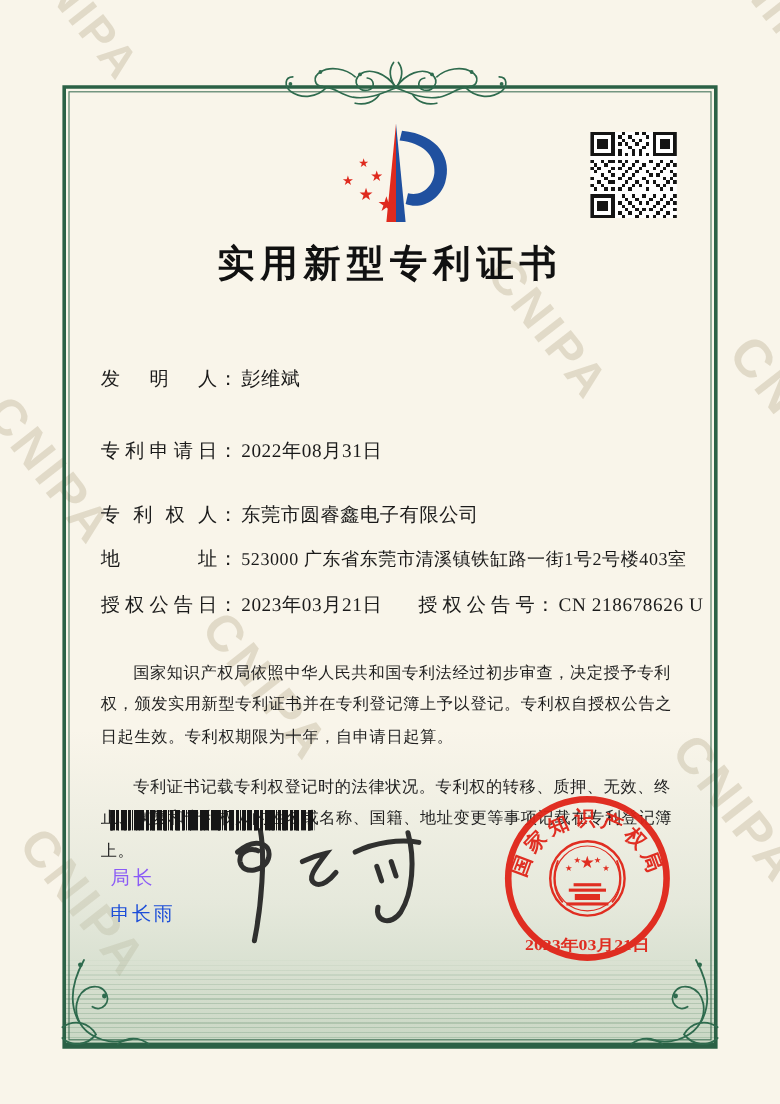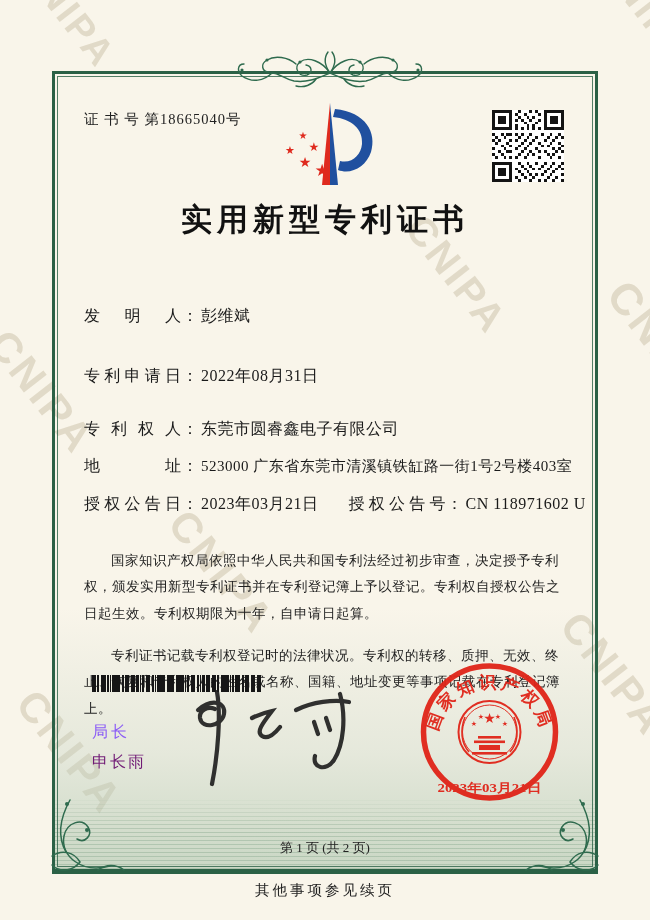--- a/index.html
+++ b/index.html
@@ -42,21 +42,21 @@
     letter-spacing:.5px;color:#1f1f1f;}
   
   .barcode{position:absolute;left:92px;top:675px;width:170px;height:17px;z-index:5;
     background-image:
       repeating-linear-gradient(90deg,#161616 0 2px,transparent 2px 5px),
       repeating-linear-gradient(90deg,#161616 0 1px,transparent 1px 3px),
       repeating-linear-gradient(90deg,#161616 0 3px,transparent 3px 11px);}
   .signer-title{position:absolute;left:92px;top:722px;z-index:5;
     font-family:"Liberation Sans","DejaVu Sans",sans-serif;font-size:16px;letter-spacing:3px;color:#8b5cf6;}
   .signer-name{position:absolute;left:92px;top:752px;z-index:5;
-    font-family:"Liberation Sans","DejaVu Sans",sans-serif;font-size:16px;letter-spacing:2px;color:#701a75;}
+    font-family:"Liberation Sans","DejaVu Sans",sans-serif;font-size:16px;letter-spacing:2px;color:#1d4ed8;}
   .signature{position:absolute;left:168px;top:680px;z-index:6;}
   .seal{position:absolute;left:417px;top:659px;z-index:6;opacity:.95;}
   .page-number{position:absolute;left:0;right:0;top:839px;z-index:5;text-align:center;font-size:13px;color:#222;}
   .footer-note{position:absolute;left:0;right:0;top:881px;z-index:5;text-align:center;
     font-size:14.5px;letter-spacing:3px;color:#222;}
 </style>
 </head>
 <body>
 
 <div class="page">
@@ -106,21 +106,20 @@
     <g fill="none" stroke="#2f6b4e" stroke-width="1.5" stroke-linecap="round" transform="translate(88,0) scale(-1,1)">
       <path d="M70 72 C42 80 20 62 24 42 C27 28 42 24 48 33 C53 41 45 50 37 45"></path>
       <path d="M30 6 C20 24 17 42 26 58"></path>
       <path d="M12 62 C22 55 34 58 40 68 C33 77 20 79 12 71"></path>
       <path d="M58 76 C66 70 76 70 84 76"></path>
       <circle cx="47" cy="36" r="2" fill="#2f6b4e" stroke="none"></circle>
       <circle cx="27" cy="10" r="2" fill="#2f6b4e" stroke="none"></circle>
     </g>
   </svg>
 
-  <div class="cert-no">证 书 号 第18665040号</div>
 
   <svg class="logo" width="128" height="100" viewBox="0 0 128 100">
     <path d="M67 12 C98 15 109 36 103 55 C98 70 83 78 70 73 L72 64 C84 67 93 58 94 47 C95 32 84 22 65 20 Z" fill="#20509f"></path>
     <polygon points="62,6 54,88 62,88" fill="#df2a1e"></polygon>
     <polygon points="62,6 62,88 70,88" fill="#20509f"></polygon>
     <g fill="#df2a1e" font-family="'DejaVu Sans',sans-serif" text-anchor="middle">
       <text x="35" y="42" font-size="10">★</text>
       <text x="22" y="57" font-size="11">★</text>
       <text x="46" y="54" font-size="12">★</text>
       <text x="37" y="70" font-size="14">★</text>
@@ -153,21 +152,21 @@
   <div class="frow" style="top:366px;">
     <span class="flabel">专利申请日</span><span class="fcolon">：</span><span class="fvalue">2022年08月31日</span>
   </div>
   <div class="frow" style="top:419px;">
     <span class="flabel">专利权人</span><span class="fcolon">：</span><span class="fvalue">东莞市圆睿鑫电子有限公司</span>
   </div>
   <div class="frow" style="top:456px;">
     <span class="flabel">地址</span><span class="fcolon">：</span><span class="fvalue" style="font-size:15px;">523000 广东省东莞市清溪镇铁缸路一街1号2号楼403室</span>
   </div>
   <div class="frow" style="top:494px;">
-    <span class="flabel">授权公告日</span><span class="fcolon">：</span><span class="fvalue">2023年03月21日</span><span class="grant-label">授权公告号</span><span class="fcolon">：</span><span class="fvalue">CN 118971602 U</span>
+    <span class="flabel">授权公告日</span><span class="fcolon">：</span><span class="fvalue">2023年03月21日</span><span class="grant-label">授权公告号</span><span class="fcolon">：</span><span class="fvalue">CN 218678626 U</span>
   </div>
 
   <div class="paras">
     <p>国家知识产权局依照中华人民共和国专利法经过初步审查，决定授予专利权，颁发实用新型专利证书并在专利登记簿上予以登记。专利权自授权公告之日起生效。专利权期限为十年，自申请日起算。</p>
     <p>专利证书记载专利权登记时的法律状况。专利权的转移、质押、无效、终止、恢复和专利权人的姓名或名称、国籍、地址变更等事项记载在专利登记簿上。</p>
   </div>
 
   <div class="barcode"></div>
 
   <div class="signer-title">局长</div>
@@ -208,16 +207,14 @@
     </g>
     <g fill="#e02418">
       <rect x="61" y="77" width="23" height="2.6"></rect>
       <rect x="57" y="81.5" width="31" height="2.6"></rect>
       <rect x="62" y="86" width="21" height="5"></rect>
       <rect x="55" y="93" width="35" height="2.6"></rect>
     </g>
     <text x="72.5" y="133" font-size="12.5" font-weight="bold" fill="#e02418" text-anchor="middle" textLength="104" lengthAdjust="spacingAndGlyphs" font-family="'Liberation Serif','DejaVu Serif',serif">2023年03月21日</text>
   </svg>
 
-  <div class="page-number">第 1 页 (共 2 页)</div>
-  <div class="footer-note">其他事项参见续页</div>
 
 </div>
 
 </body></html>

